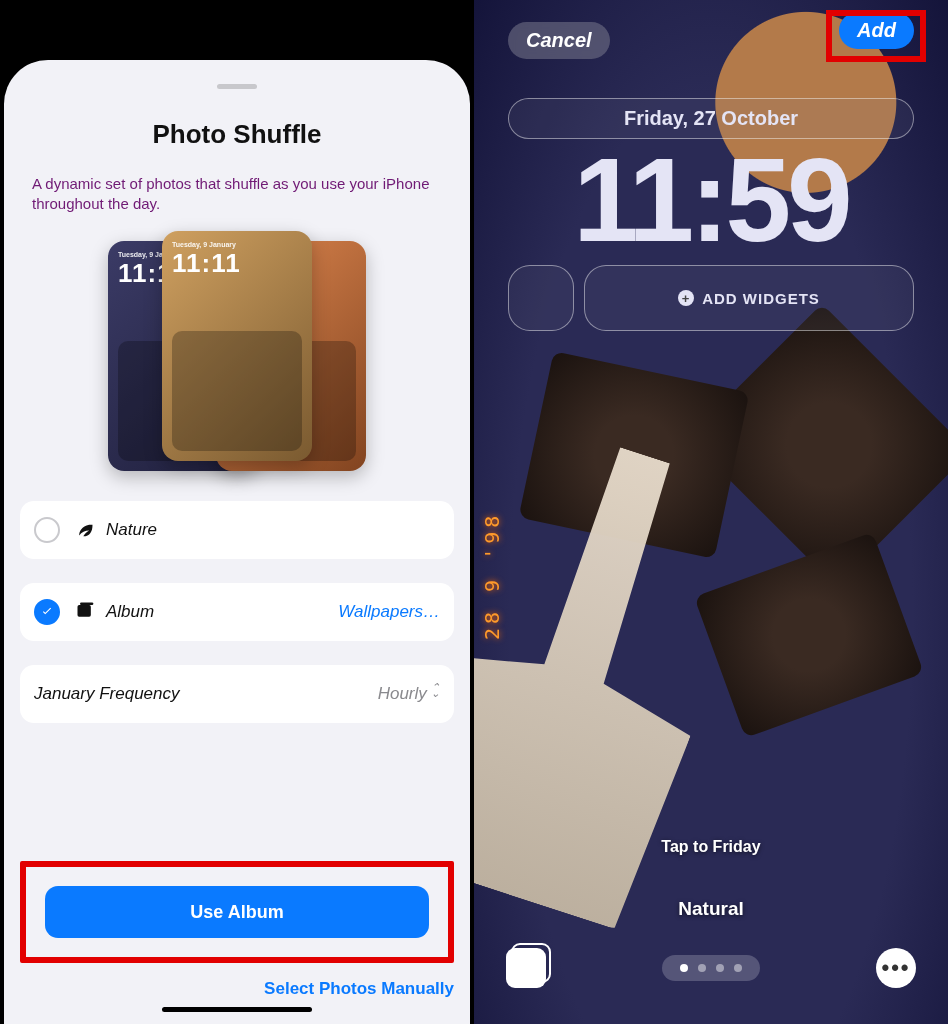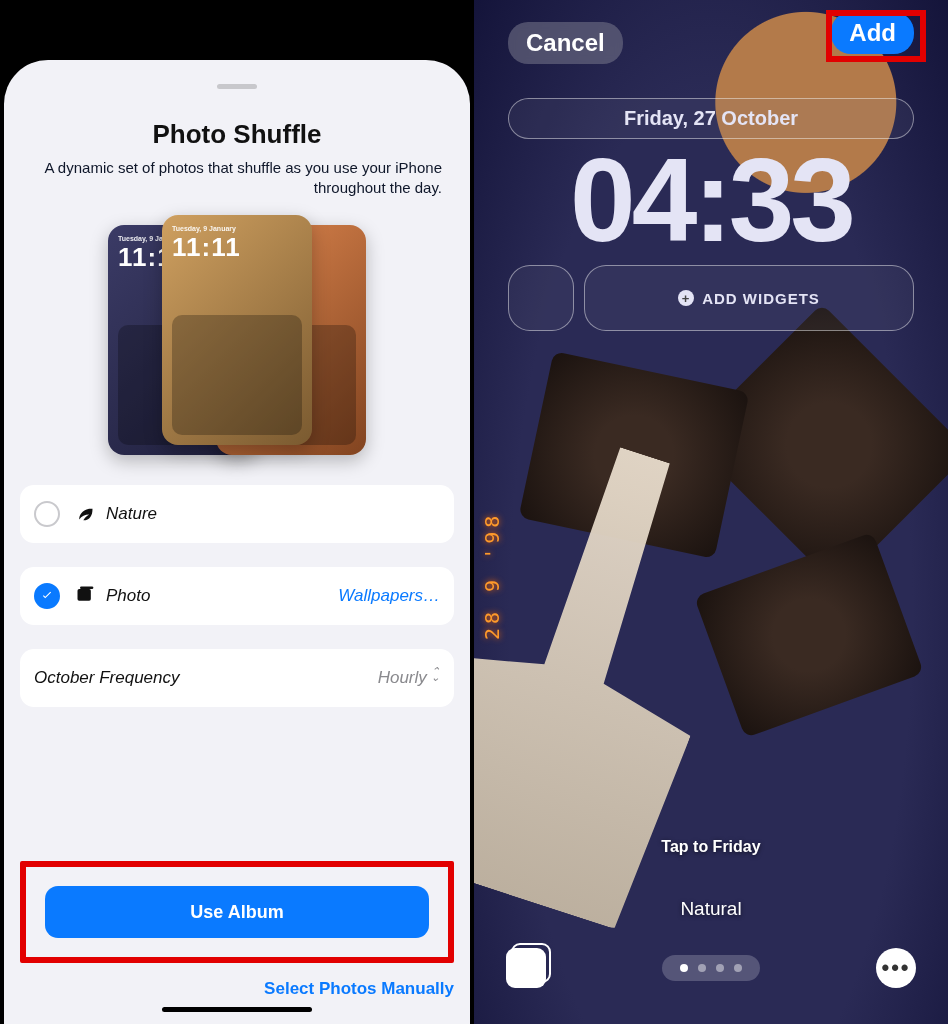--- a/index.html
+++ b/index.html
@@ -25,26 +25,26 @@
   .grabber {
     width: 40px; height: 5px; border-radius: 3px;
     background: #c8c8cc;
     margin: 0 auto 30px;
   }
   .sheet-title {
     text-align: center;
     font-size: 26px;
     font-weight: 700;
     color: #111;
-    margin-bottom: 8px;
+    margin-bottom: 24px;
   }
   .sheet-sub {
-    text-align: right;
+    text-align: left;
     font-size: 15px;
-    color: #0f172a;
+    color: #701a75;
     line-height: 1.3;
     padding: 0 28px;
     margin-bottom: 18px;
   }
   .preview-stack {
     width: 258px; height: 246px;
     margin: 0 auto 24px;
     position: relative;
   }
   .prev-card {
@@ -140,24 +140,25 @@
     border-radius: 10px;
   }
   .b1{ width:210px;height:190px; left:250px; top:350px; transform:rotate(45deg);}
   .b2{ width:200px;height:170px; left:60px;  top:370px; transform:rotate(12deg);}
   .b3{ width:190px;height:150px; left:240px; top:560px; transform:rotate(-20deg);}
 
   .pill {
     position:absolute;
     background: rgba(120,120,140,.55);
     color:#fff;
-    font-size:24px; font-weight:600;
+    font-size:20px; font-weight:600;
     padding:7px 18px;
     border-radius: 20px;
     backdrop-filter: blur(4px);
+    font-style: italic;
   }
   .cancel-pill { top:22px; left:34px; }
   .add-pill    { top:12px; right:34px; background:#0a7aff; }
   .add-highlight {
     position:absolute; top:10px; right:22px;
     width:100px; height:52px;
     border:6px solid #e20000;
   }
 
   .clock-area {
@@ -196,21 +197,21 @@
 
   .tap-preview {
     position:absolute; bottom:168px; left:0; right:0;
     text-align:center; color:#fff;
     font-size:16px; font-weight:600;
     text-shadow:0 1px 4px rgba(0,0,0,.6);
   }
   .style-label {
     position:absolute; bottom:104px; left:0; right:0;
     text-align:center; color:#fff;
-    font-size:19px; font-weight:400;
+    font-size:19px; font-weight:700;
     text-shadow:0 1px 4px rgba(0,0,0,.6);
   }
 
   .bottom-bar {
     position:absolute; bottom:36px; left:32px; right:32px;
     display:flex; align-items:center; justify-content:space-between;
   }
   .bb-icon {
     width:40px; height:40px; border-radius:50%;
     background:#fff; display:flex; align-items:center; justify-content:center;
@@ -284,26 +285,26 @@
           <svg viewBox="0 0 24 24">
               <path fill="#fff" d="M9 16l-4-4 1.4-1.4L9 13.2l8.6-8.6L19 6z"></path>
             </svg>
         </div>
         <div class="row-icon">
           <svg width="20" height="20" viewBox="0 0 24 24">
               <rect x="3" y="6" width="16" height="14" rx="2" fill="#111"></rect>
               <rect x="6" y="3" width="16" height="3" rx="1.5" fill="#111"></rect>
             </svg>
         </div>
-        <div class="row-label">Photo</div>
+        <div class="row-label">Album</div>
         <div class="row-detail">Wallpapers…</div>
       </div>
 
       <div class="row">
-        <div class="row-label">October Frequency</div>
+        <div class="row-label">January Frequency</div>
         <div class="row-plain-detail">
           <span>Hourly</span>
           <span class="updown">
               <span>⌃</span>
               <span>⌄</span>
             </span>
         </div>
       </div>
 
     </div>
@@ -324,21 +325,21 @@
   <div class="brownie b3"></div>
   <div class="fork"></div>
   <div class="film-date">28 9 '98</div>
 
   <div class="pill cancel-pill">Cancel</div>
   <div class="pill add-pill">Add</div>
   <div class="add-highlight"></div>
 
   <div class="clock-area">
     <div class="date-pill">Friday, 27 October</div>
-    <div class="time">04:33</div>
+    <div class="time">11:59</div>
     <div class="widget-row">
       <div class="widget-box widget-small"></div>
       <div class="widget-box">
         <span class="plus-circ">+</span>
         <span>ADD WIDGETS</span>
       </div>
     </div>
   </div>
 
   <div class="tap-preview">Tap to Friday</div>

